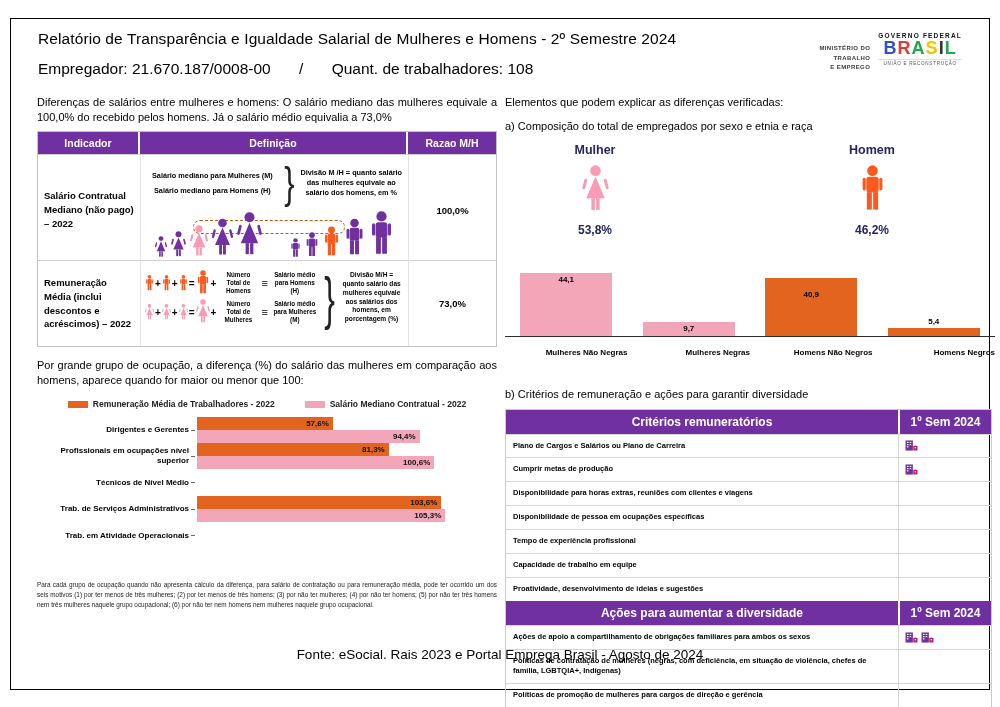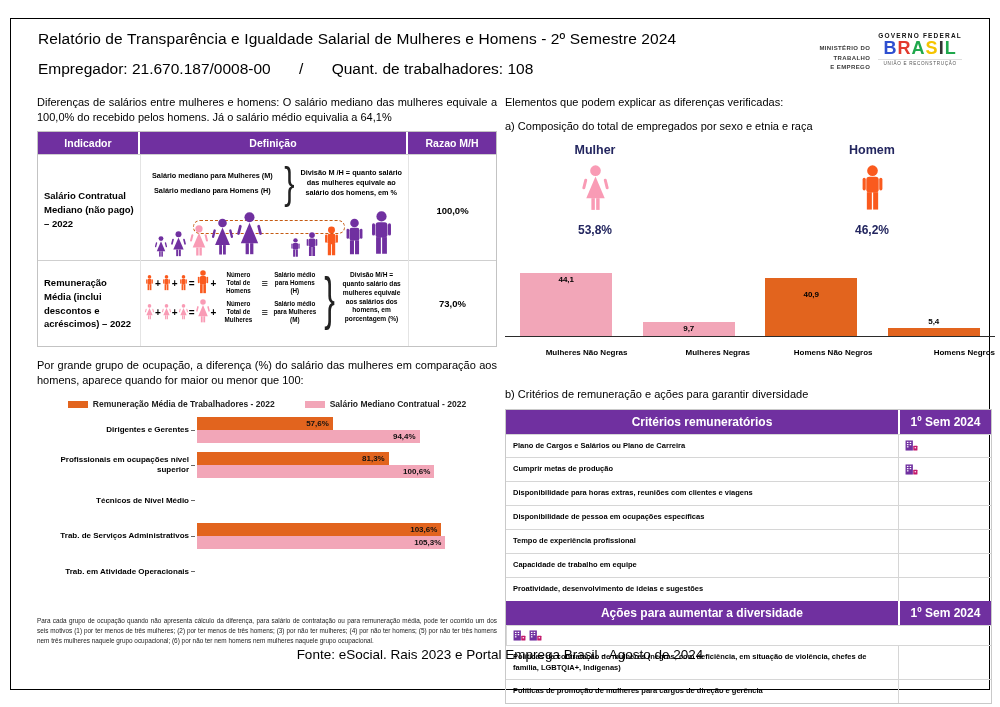--- a/index.html
+++ b/index.html
@@ -51,21 +51,21 @@
   .def2-wrap { display:flex; align-items:center; }
   .def2-left { flex:1; }
   .brace2 { font-size:58px; font-weight:200; color:#222; transform:scaleX(.55); line-height:1; }
   .def2-note { width:96px; font-size:6.6px; font-weight:bold; text-align:center; line-height:1.35; }
 
   
   .legend { display:flex; justify-content:center; gap:30px; margin:12px 0 8px; }
   .legend-item { display:flex; align-items:center; gap:5px; font-size:8.5px; font-weight:bold; color:#222; }
   .legend-swatch { width:20px; height:7px; }
   .oc-chart { margin-top:4px; }
-  .oc-row { display:flex; align-items:center; margin-bottom:9px; }
+  .oc-row { display:flex; align-items:center; }
   .oc-row.empty { height:27px; }
   .oc-label { width:152px; text-align:right; font-weight:bold; font-size:8px; line-height:1.2; }
   .oc-tick { width:4px; height:1px; background:#666; margin:0 2px 0 2px; flex:0 0 4px; }
   .oc-bars { flex:0 0 250px; display:flex; flex-direction:column; }
   .oc-bar { height:13px; position:relative; }
   .oc-val { position:absolute; right:4px; top:2px; font-size:8px; font-weight:bold; color:#111; }
   .footnote { margin-top:31px; font-size:6.4px; line-height:1.55; color:#222; text-align:justify; }
 
   
   .sex-block { position:relative; height:112px; margin-top:10px; }
@@ -148,21 +148,21 @@
 E EMPREGO</div>
       <div class="brasil-wrap">
         <div class="gov-federal">GOVERNO FEDERAL</div>
         <div class="brasil-letters" id="brasil-letters"><span style="color: rgb(46, 79, 208);">B</span><span style="color: rgb(226, 58, 46);">R</span><span style="color: rgb(31, 168, 76);">A</span><span style="color: rgb(245, 196, 0);">S</span><span style="color: rgb(51, 51, 51);">I</span><span style="color: rgb(31, 168, 76);">L</span></div>
         <div class="tagline">UNIÃO E RECONSTRUÇÃO</div>
       </div>
     </div>
   </div>
 
   <section class="left-col">
-    <p class="intro">Diferenças de salários entre mulheres e homens: O salário mediano das mulheres equivale a 100,0% do recebido pelos homens. Já o salário médio equivalia a 64,1%</p>
+    <p class="intro">Diferenças de salários entre mulheres e homens: O salário mediano das mulheres equivale a 100,0% do recebido pelos homens. Já o salário médio equivalia a 73,0%</p>
 
     <div class="ind-table">
       <div class="ind-head">
         <div>Indicador</div>
         <div>Definição</div>
         <div>Razao M/H</div>
       </div>
 
       <div class="ind-row" style="height:106px">
         <div class="ind-cell-ind">Salário Contratual Mediano (não pago) – 2022</div>
@@ -423,20 +423,21 @@
         </div>
         <div class="ct-row">
           <div class="ct-text">Proatividade, desenvolvimento de ideias e sugestões</div>
           <div class="ct-val"></div>
         </div>
         <div class="ct-row head">
           <div>Ações para aumentar a diversidade</div>
           <div>1º Sem 2024</div>
         </div>
         <div class="ct-row">
+          <div class="ct-text">Ações de apoio a compartilhamento de obrigações familiares para ambos os sexos</div>
           <div class="ct-val">
             <svg width="13" height="11" viewBox="0 0 14 12">
               <use href="#bld"></use>
             </svg>
             <svg width="13" height="11" viewBox="0 0 14 12">
               <use href="#bld"></use>
             </svg>
           </div>
         </div>
         <div class="ct-row">

